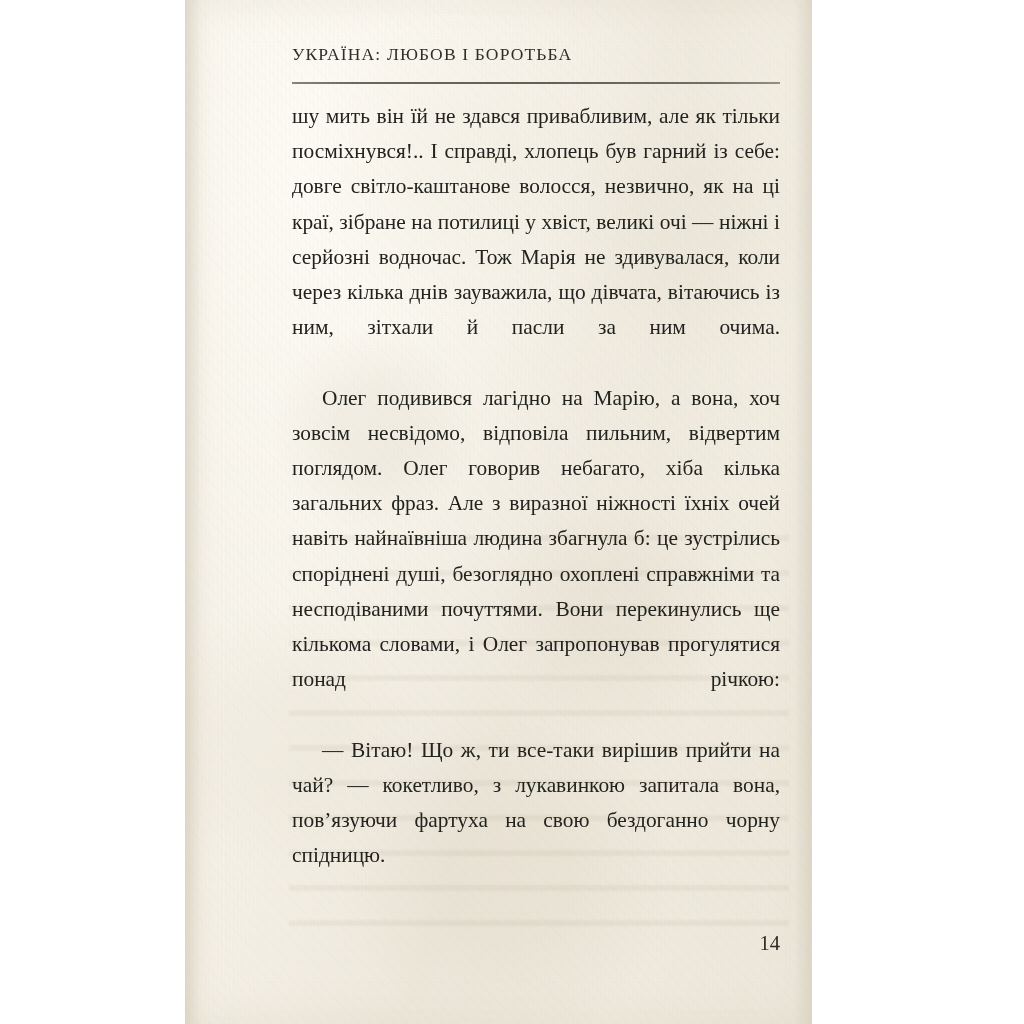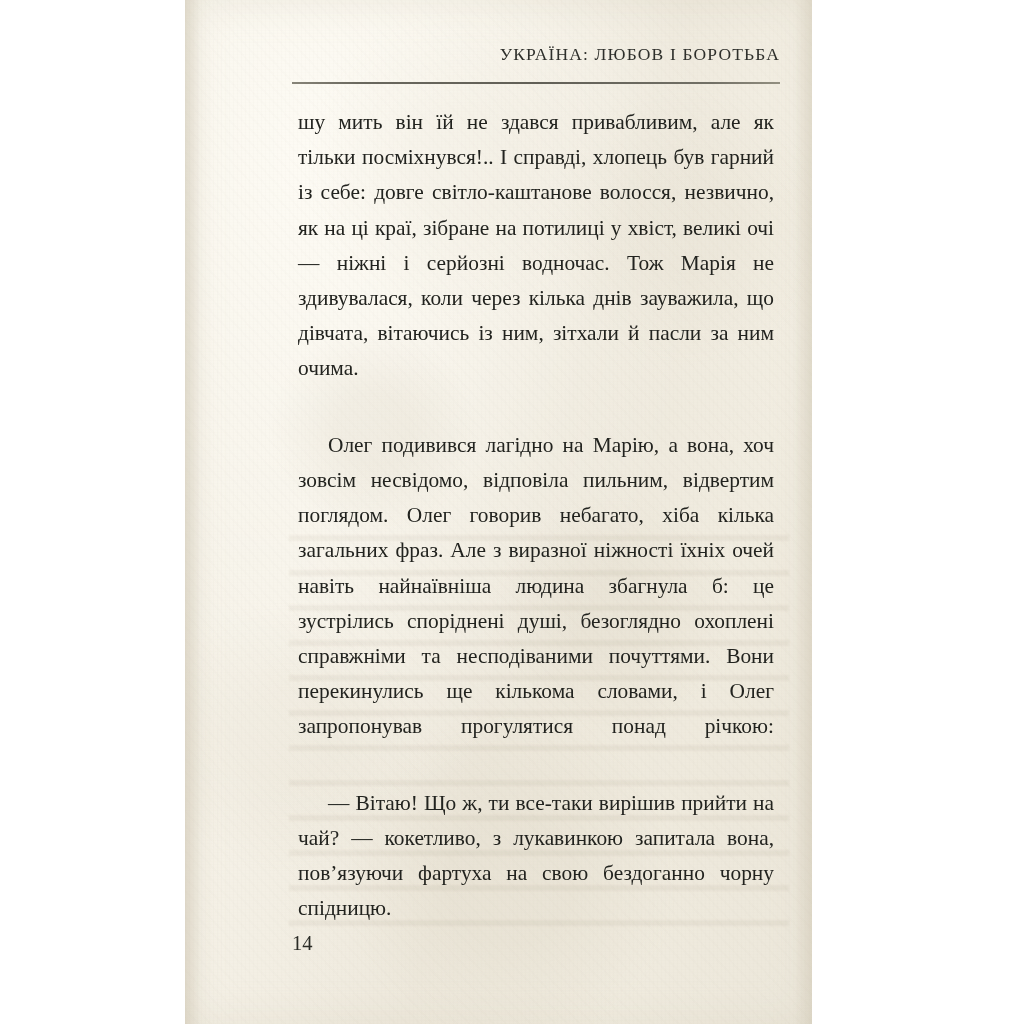--- a/index.html
+++ b/index.html
@@ -96,21 +96,21 @@
     top: 0;
     width: 488px;  
     height: 1024px;
   }
 
   .running-head {
     position: absolute;
     top: 44px;
     left: 0;
     width: 100%;
-    text-align: right;
+    text-align: left;
     font-family: "Liberation Serif", "DejaVu Serif", serif;
     font-size: 17.5px;
     letter-spacing: 1.15px;
     color: #2e2f2b;
     white-space: nowrap;
   }
 
   .head-rule {
     position: absolute;
     top: 82px;
@@ -130,39 +130,39 @@
     font-size: 21.4px;
     line-height: 35.2px;
     color: #22231f;
     text-align: justify;
     text-justify: inter-word;
     hyphens: none;
     -webkit-font-smoothing: antialiased;
   }
 
   .body-copy p {
-    margin: 6px;
+    margin: 0;
     text-indent: 30px;
   }
   .body-copy p.no-indent { text-indent: 0; }
   .body-copy p.small-indent { text-indent: 8px; }
 
   
   .body-copy p::after {
     content: "";
     display: inline-block;
     width: 100%;
   }
 
   .page-folio {
     position: absolute;
     top: 932px;
     left: 0;
     width: 488px;
-    text-align: left;
+    text-align: right;
     font-family: "Liberation Serif", "DejaVu Serif", serif;
     font-size: 20.5px;
     color: #2b2c27;
   }
 
   
   .gutter-shade {
     position: absolute;
     left: 0;
     top: 0;

